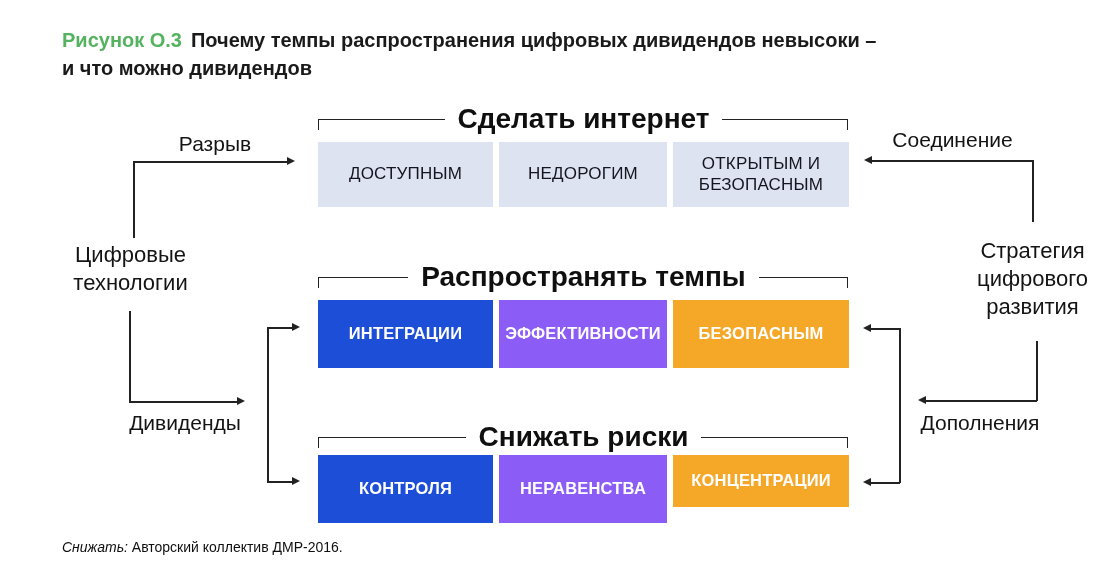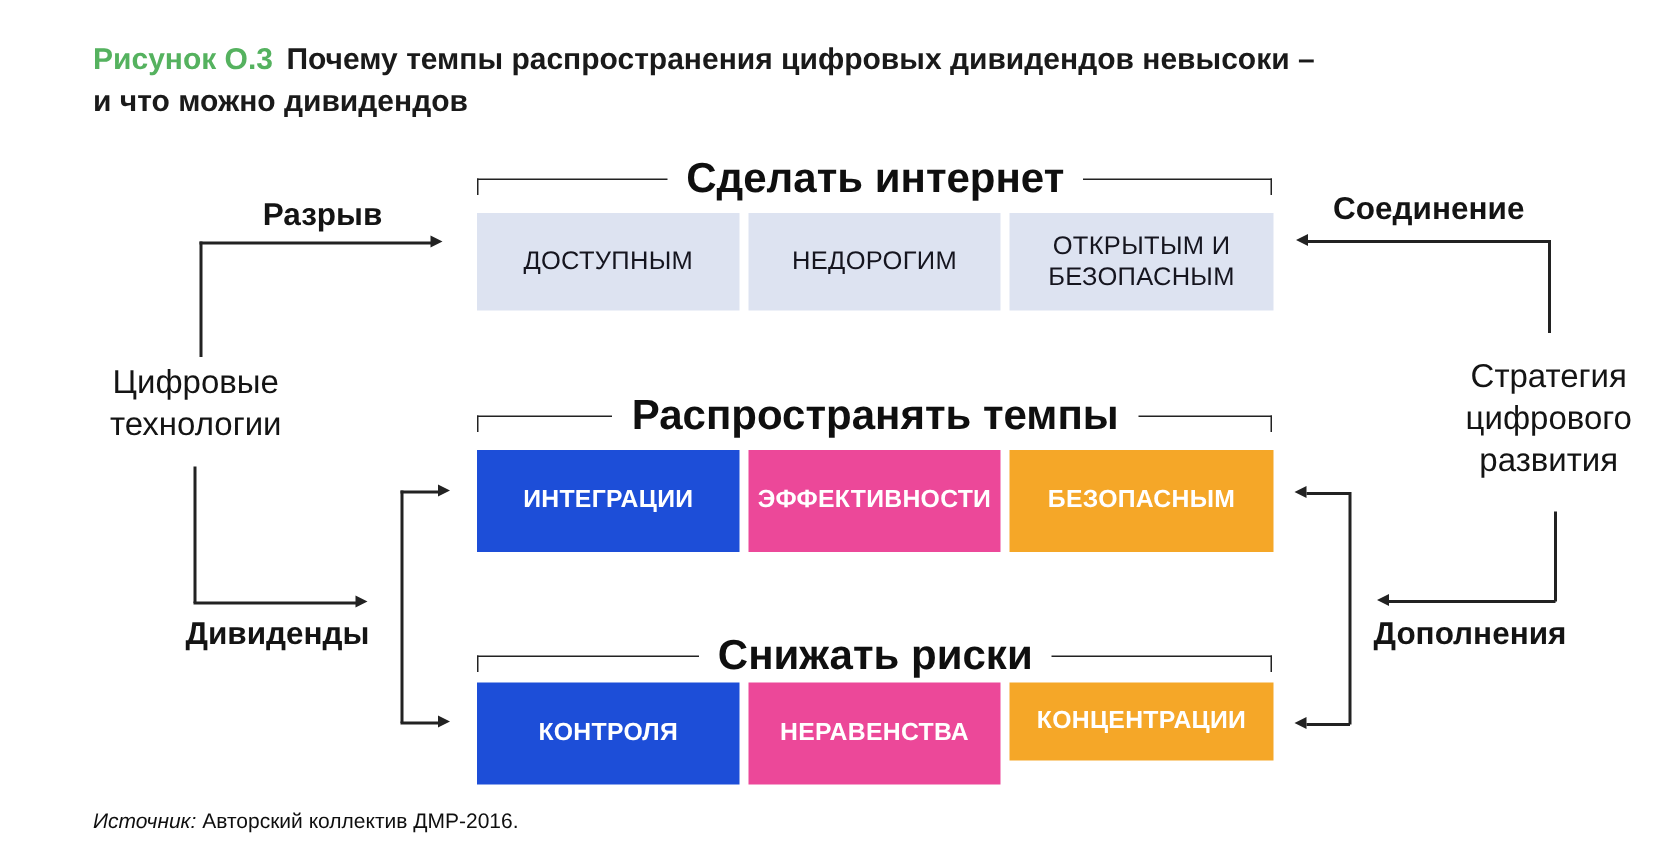--- a/index.html
+++ b/index.html
@@ -17,25 +17,25 @@
   .bracket{position:absolute;height:10px;border-top:1.5px solid #222;
            border-left:1.5px solid #222;border-right:1.5px solid #222;}
   .sec-header{position:absolute;left:318px;width:531px;text-align:center;
               font-weight:bold;font-size:28px;color:#0f0f0f;}
   .sec-header span{background:#fff;padding:0 13px;}
   .box{position:absolute;display:flex;align-items:center;justify-content:center;
        text-align:center;font-size:16.5px;line-height:1.2;letter-spacing:.2px;
        padding:0 8px;box-sizing:border-box;}
   .box.light{background:#dde3f1;color:#15151f;font-weight:normal;font-size:17px;}
   .box.teal{background:#1d4ed8;color:#fff;font-weight:bold;}
-  .box.purple{background:#ec4899;color:#fff;font-weight:bold;}
+  .box.purple{background:#8b5cf6;color:#fff;font-weight:bold;}
   .box.orange{background:#f5a728;color:#fff;font-weight:bold;}
   .side-label{position:absolute;text-align:center;font-size:22px;color:#141414;
               line-height:28px;}
-  .side-label.bold{font-weight:bold;font-size:21px;}
+  .side-label.bold{font-weight:normal;font-size:21px;}
   .source{position:absolute;left:62px;top:539px;font-size:14px;color:#0f0f0f;}
   .source .it{font-style:italic;}
 </style>
 </head>
 <body>
 
 <div class="canvas">
 
   <div class="title">
     <div><span class="green">Рисунок О.3</span><span>Почему темпы распространения цифровых дивидендов невысоки –</span></div>
@@ -90,17 +90,17 @@
   <div class="ah l" style="left:918px;top:396px;"></div>
   <div class="side-label bold" style="left:895px;top:409px;width:170px;">Дополнения</div>
 
   <div class="vline" style="left:899px;top:328px;height:155px;"></div>
   <div class="hline" style="left:871px;top:328px;width:29px;"></div>
   <div class="ah l" style="left:863px;top:324px;"></div>
   <div class="hline" style="left:871px;top:482px;width:29px;"></div>
   <div class="ah l" style="left:863px;top:478px;"></div>
 
   <div class="source">
-    <span class="it">Источник:</span>
+    <span class="it">Снижать:</span>
     <span>Авторский коллектив ДМР-2016.</span>
   </div>
 
 </div>
 
 </body></html>

